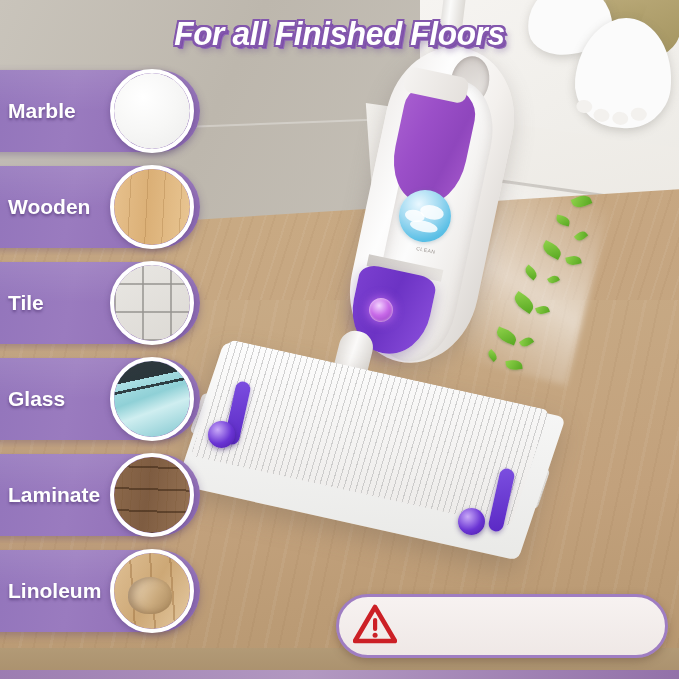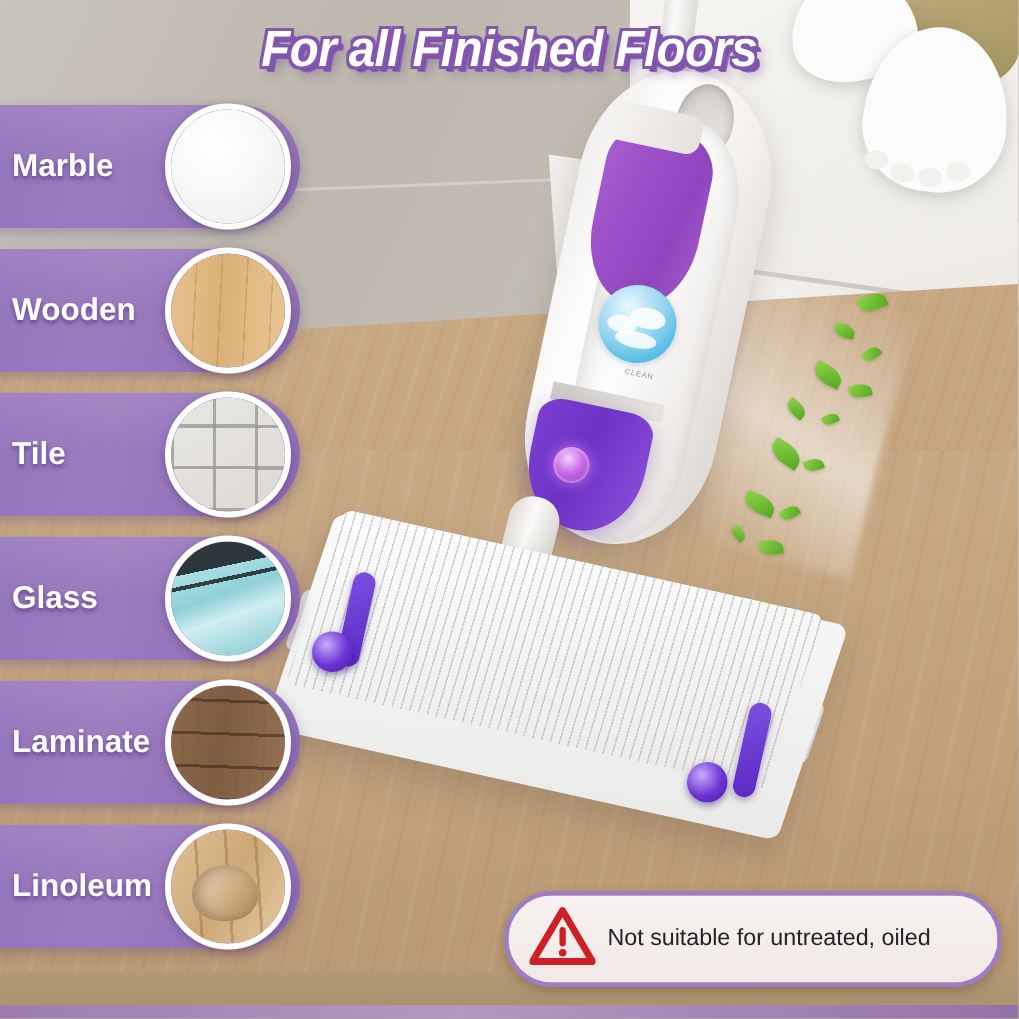--- a/index.html
+++ b/index.html
@@ -401,17 +401,17 @@
 
   <div class="warn">
     <span class="warn-ico">
       <svg width="44" height="40" viewBox="0 0 44 40" aria-hidden="true">
         <path d="M22 3 L42 37 L2 37 Z" fill="none" stroke="#cc2026" stroke-width="4.6" stroke-linejoin="round"></path>
         <rect x="20" y="14" width="4.2" height="13" rx="2.1" fill="#cc2026"></rect>
         <circle cx="22.1" cy="31.2" r="2.5" fill="#cc2026"></circle>
       </svg>
     </span>
     <span class="warn-text">
-      <span>Not suitable for untreated, oiled</span><br>
+      <br>
     </span>
   </div>
 
 </div>
 
 </body></html>

